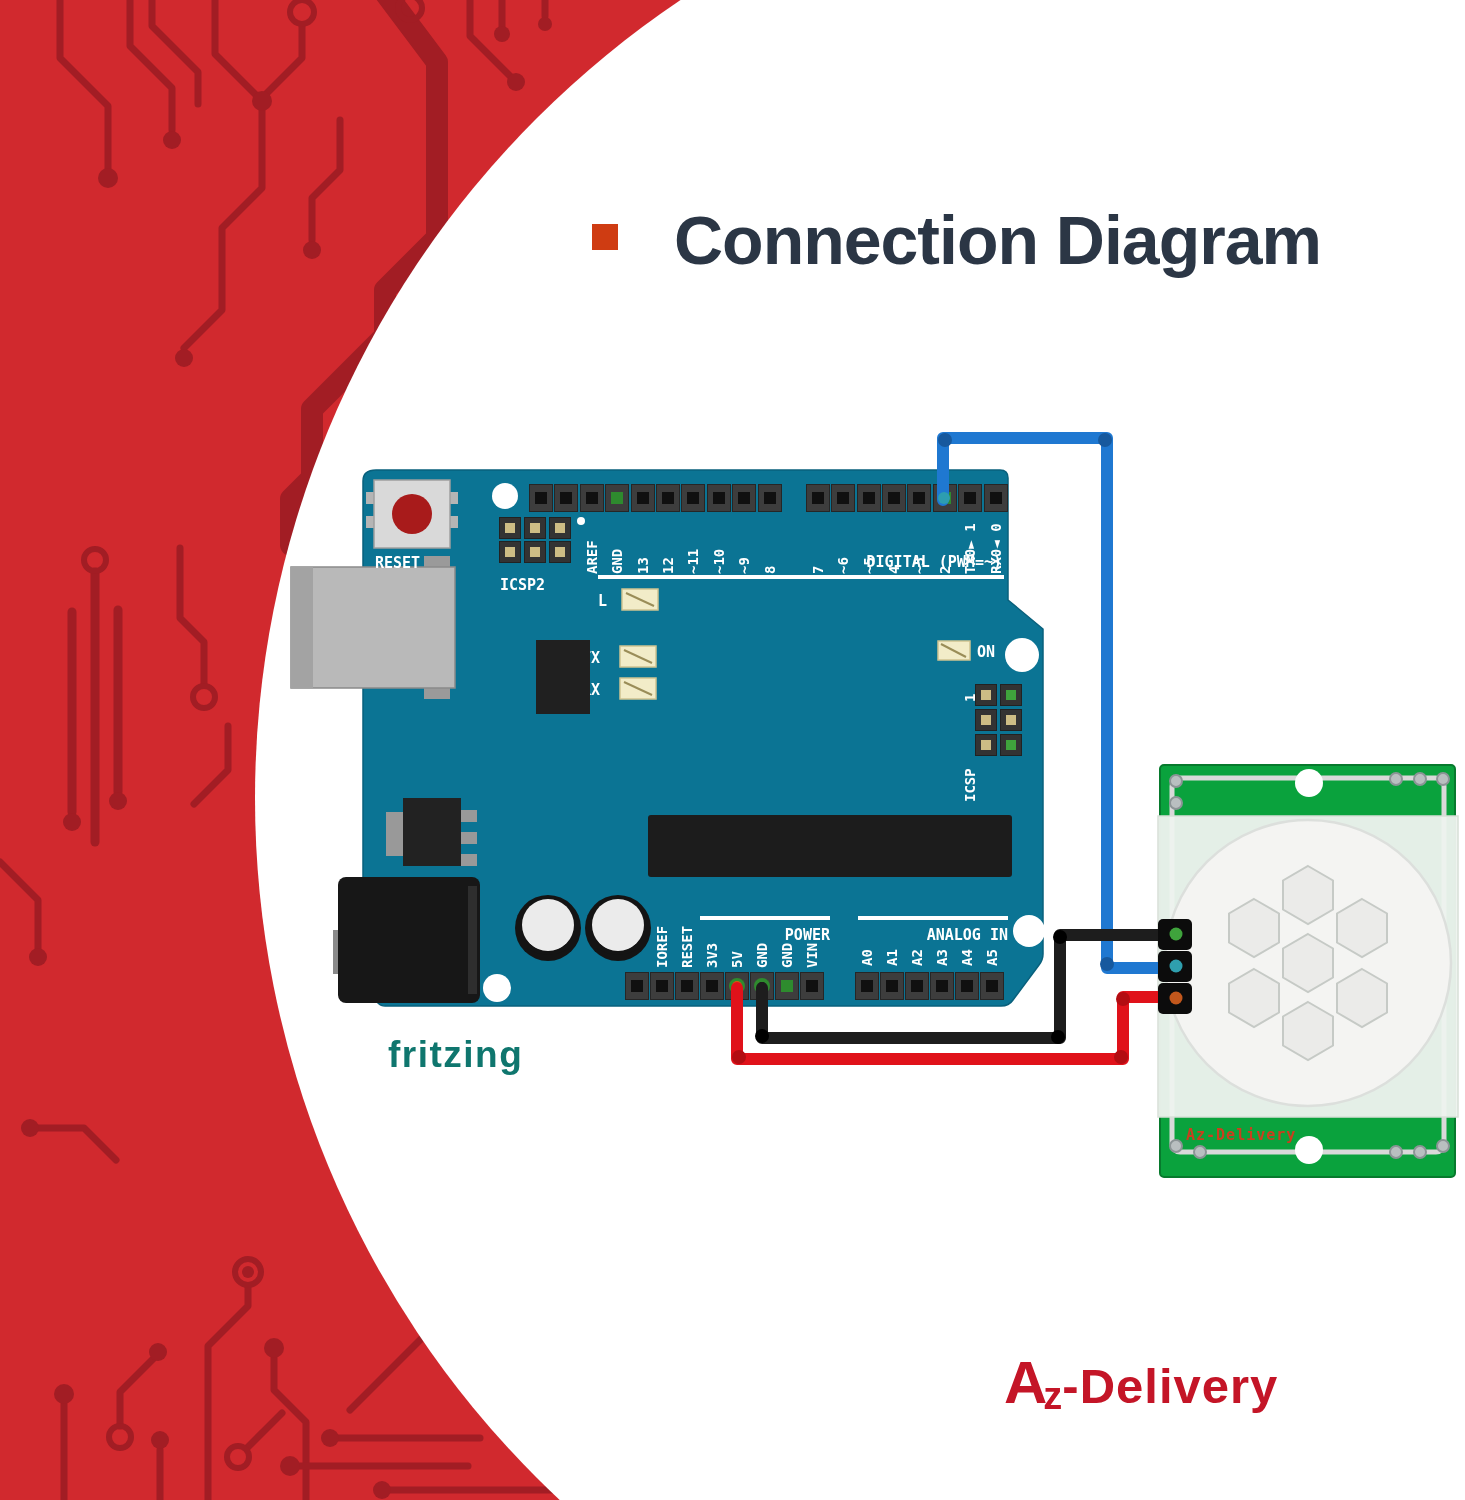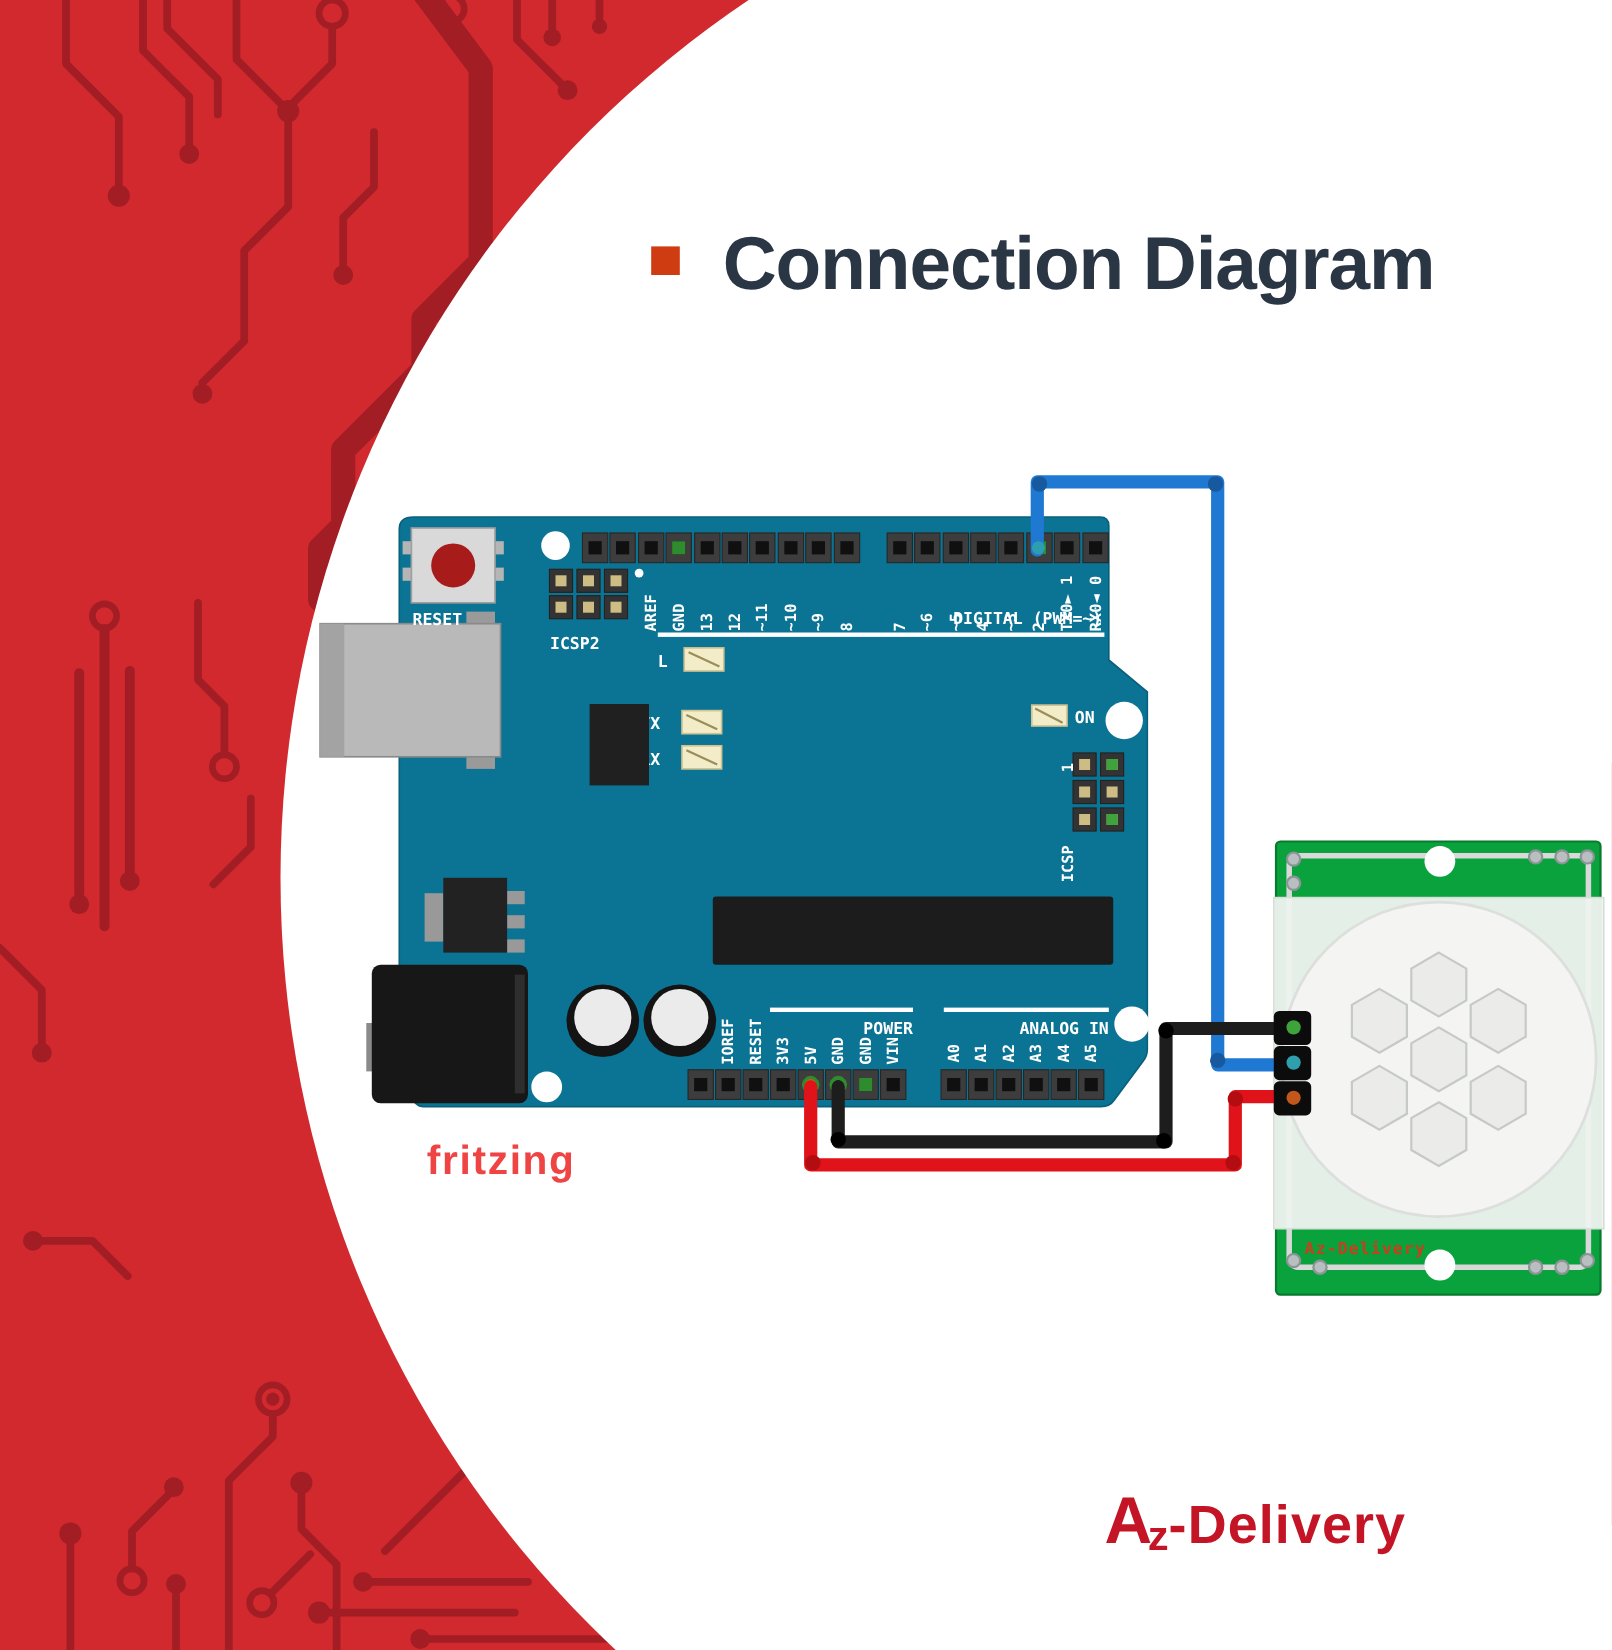--- a/index.html
+++ b/index.html
@@ -3,24 +3,24 @@
 <meta charset="utf-8">
 <style>
   html,body{margin:0;padding:0;background:#ffffff;}
   .stage{position:relative;width:1465px;height:1500px;background:#fff;overflow:hidden;
          font-family:"Liberation Sans",sans-serif;}
   .bg-svg,.main-svg{position:absolute;left:0;top:0;}
   .white-circle{position:absolute;left:255px;top:-163px;width:1922px;height:1922px;
                 background:#ffffff;border-radius:50%;}
   .title-row{position:absolute;left:592px;top:206px;display:flex;align-items:flex-start;}
   .title-bullet{width:26px;height:26px;margin-top:18px;background:#cf3c12;}
-  .title-text{margin:0 0 0 39px;font-size:68px;line-height:1.0;font-weight:700;
+  .title-text{margin:0 0 0 56px;font-size:68px;line-height:1.0;font-weight:700;
               letter-spacing:-1px;color:#2b3645;white-space:nowrap;}
   .fritzing{position:absolute;left:388px;top:1034px;font-size:37px;font-weight:600;
-            color:#ef4444;letter-spacing:1.5px;}
+            color:#0f766e;letter-spacing:1.5px;}
   .az-logo{position:absolute;left:1004px;top:1348px;color:#c41527;white-space:nowrap;
            font-weight:700;}
   .az-logo .big-a{font-size:60px;}
   .az-logo .small-z{font-size:38px;position:relative;top:6px;margin-left:-4px;}
   .az-logo .rest{font-size:49px;letter-spacing:1px;}
   .pl{font:700 14px "DejaVu Sans Mono",monospace;fill:#ffffff;}
   .cap{font:700 15px "DejaVu Sans Mono",monospace;fill:#ffffff;}
   .pir-brand{font:700 15px "DejaVu Sans Mono",monospace;fill:#c93f1e;letter-spacing:1px;}
 </style>
 </head>

